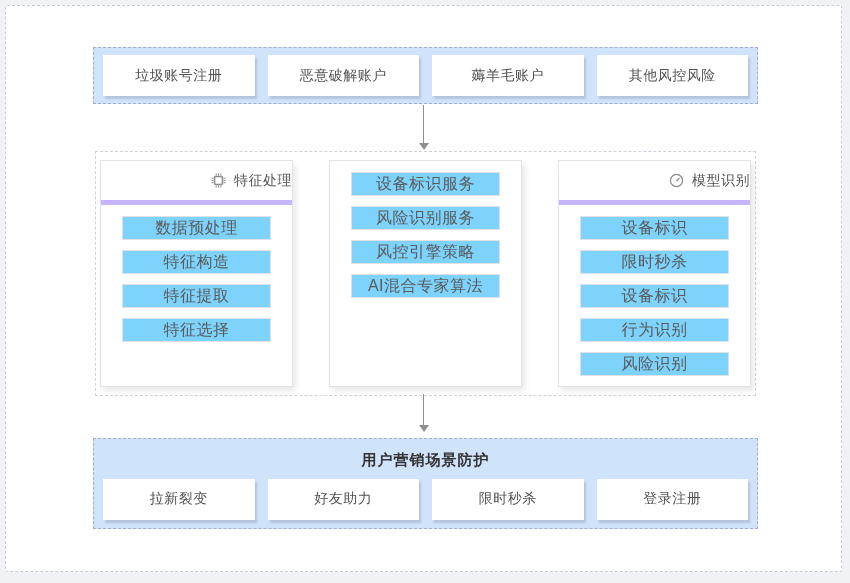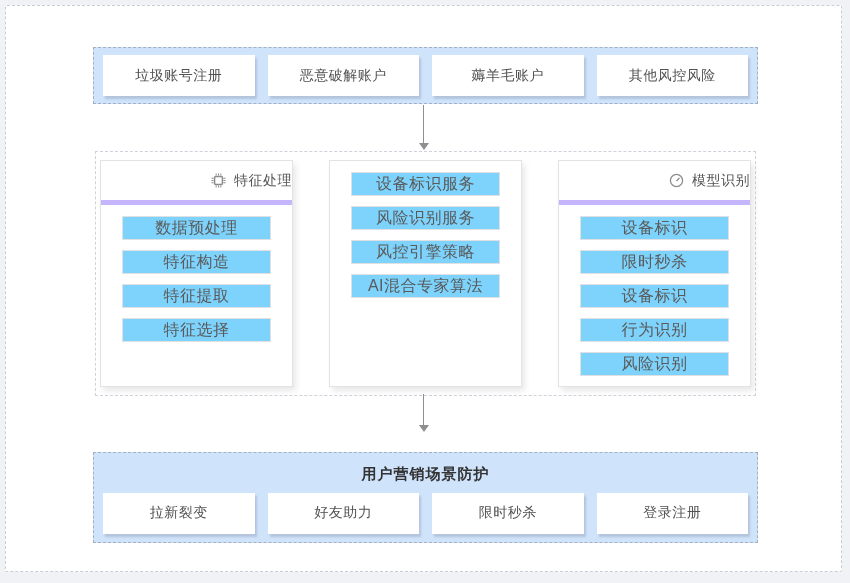--- a/index.html
+++ b/index.html
@@ -13,21 +13,21 @@
   .outer-panel {
     position:absolute; left:5px; top:5px; width:837px; height:567px;
     background:#ffffff; border:1px dashed #c7ccd6; border-radius:2px;
   }
   
   .blue-bar {
     position:absolute; left:93px; width:665px;
     background:#cfe3fb; border:1px dashed #a4b0c2;
   }
   .top-bar { top:47px; height:57px; }
-  .bottom-bar { top:452px; height:91px; padding-top:8px; }
+  .bottom-bar { top:438px; height:91px; padding-top:8px; }
   .box-row {
     display:flex; align-items:center; gap:13px; padding:0 9px; width:100%;
   }
   .top-bar .box-row { height:100%; }
   .bottom-bar .box-row { margin-top:5px; height:42px; }
   .white-box {
     flex:1; height:41px; background:#ffffff;
     box-shadow:2px 3px 2px rgba(125,138,160,.35);
     display:flex; align-items:center; justify-content:center;
     font-size:14px; color:#525252; letter-spacing:.5px;

